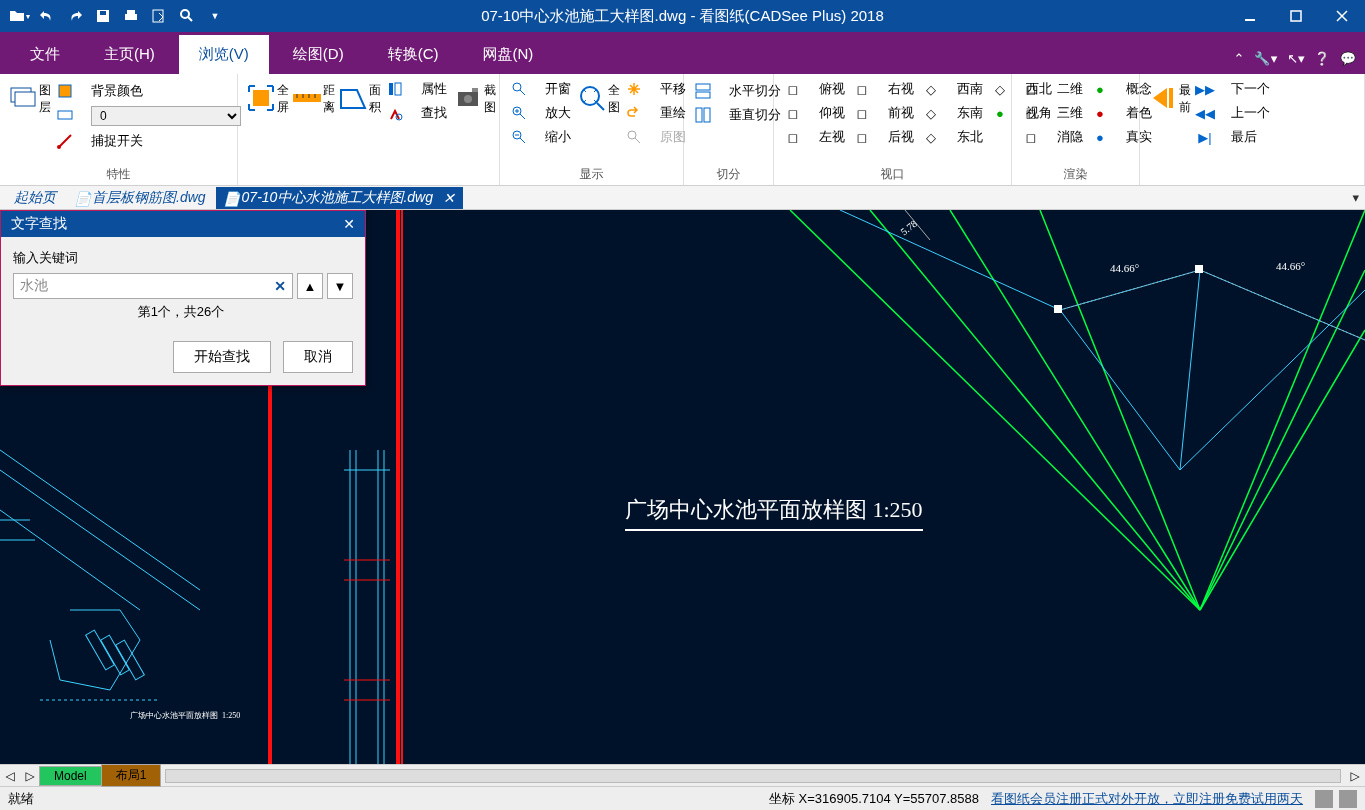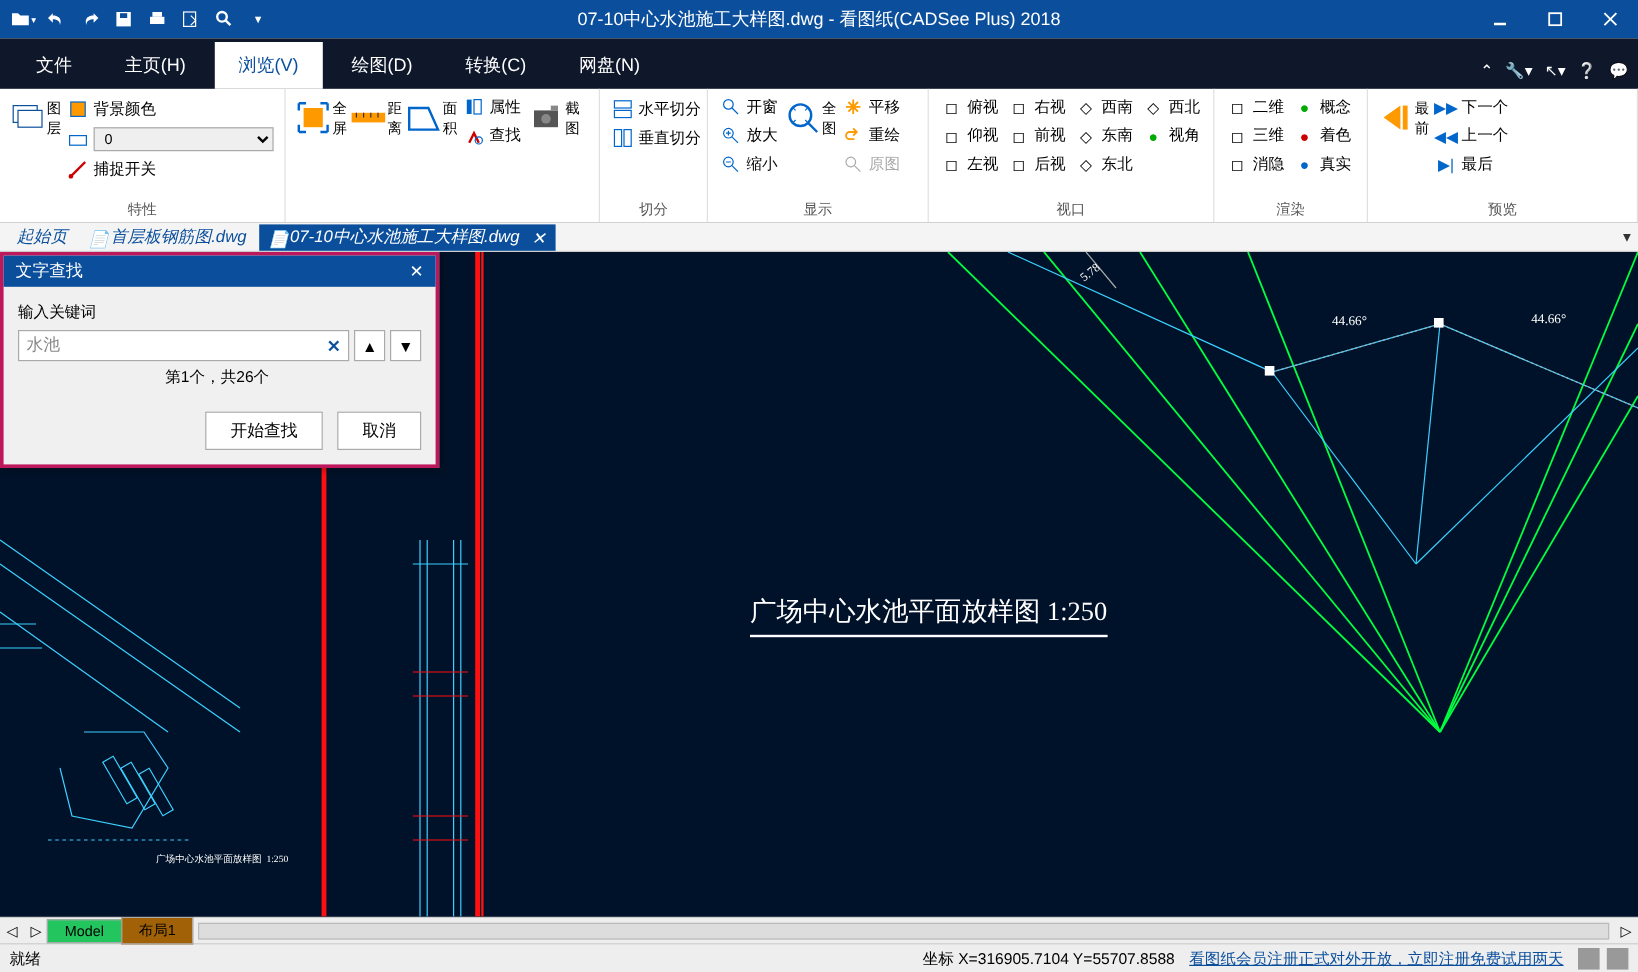--- a/index.html
+++ b/index.html
@@ -8,53 +8,53 @@
 
 .titlebar { height: 32px; background: #0b4f9c; color: #fff; display: flex; align-items: center; position: relative; }
 .titlebar .qat { display: flex; align-items: center; gap: 2px; padding-left: 6px; }
 .titlebar .qat .qbtn { width: 26px; height: 24px; display: flex; align-items: center; justify-content: center; color: #fff; cursor: pointer; }
 .titlebar .title { position: absolute; left: 50%; transform: translateX(-50%); font-size: 15px; }
 .titlebar .wctrls { margin-left: auto; display: flex; }
 .titlebar .wctrls .wbtn { width: 46px; height: 32px; display: flex; align-items: center; justify-content: center; cursor: pointer; }
 .titlebar svg { display: block; }
 
 
-.menutabs { height: 42px; background: #0f172a; display: flex; align-items: flex-end; padding-left: 10px; gap: 4px; position: relative; }
+.menutabs { height: 42px; background: #701a75; display: flex; align-items: flex-end; padding-left: 10px; gap: 4px; position: relative; }
 .menutabs .mtab { padding: 10px 20px; color: #fff; cursor: pointer; font-size: 15px; }
 .menutabs .mtab.active { background: #fff; color: #0b4f9c; }
 .menutabs .right-ctrls { position: absolute; right: 8px; bottom: 8px; display: flex; gap: 10px; color: #fff; }
 
 
 .ribbon { height: 112px; background: #fff; border-bottom: 1px solid #d0d0d0; display: flex; }
 .rgroup { border-right: 1px solid #e0e0e0; display: flex; flex-direction: column; position: relative; padding: 4px 6px 0 6px; }
 .rgroup .gbody { flex: 1; display: flex; align-items: flex-start; }
 .rgroup .glabel { text-align: center; font-size: 12px; color: #555; padding: 2px 0; }
 .bigbtn { display: flex; flex-direction: row; align-items: center; justify-content: center; width: 46px; padding: 4px 2px; cursor: pointer; font-size: 12px; }
 .bigbtn .ico { width: 32px; height: 32px; display: flex; align-items: center; justify-content: center; margin-bottom: 2px; }
-.smallrow { display: flex; align-items: flex-end; gap: 4px; padding: 2px 4px; cursor: pointer; font-size: 13px; white-space: nowrap; }
+.smallrow { display: flex; align-items: flex-start; gap: 17px; padding: 2px 4px; cursor: pointer; font-size: 13px; white-space: nowrap; }
 .smallrow .sico { width: 18px; height: 18px; display: flex; align-items: center; justify-content: center; flex-shrink: 0; }
 .colset { display: flex; flex-direction: column; gap: 2px; }
 .layer-select { width: 150px; height: 20px; border: 1px solid #aaa; font-size: 12px; padding: 0 4px; }
 
 
 .doctabs { height: 24px; background: #f4f4f4; border-bottom: 1px solid #ccc; display: flex; align-items: center; padding-left: 6px; gap: 2px; position: relative; }
 .doctab { padding: 2px 8px; font-size: 14px; color: #0b4f9c; cursor: pointer; display: flex; align-items: center; gap: 4px; font-style: italic; }
 .doctab.active { background: #0b4f9c; color: #fff; }
 .doctab .dico { width: 14px; height: 14px; }
 .doctab .dclose { margin-left: 6px; color: #888; }
 .doctab.active .dclose { color: #fff; }
 .doctabs .expand { position: absolute; right: 6px; color: #333; cursor: pointer; }
 
 
 .canvas-area { position: relative; height: 554px; background: #001229; overflow: hidden; }
 .canvas-svg { position: absolute; left: 0; top: 0; }
 .drawing-text { position: absolute; color: #fff; font-family: serif; white-space: nowrap; }
 
 
-.find-dlg { position: absolute; left: 0; top: 0; width: 366px; background: #f0f0f0; border: 3px solid #be185d; box-shadow: 2px 2px 6px rgba(0,0,0,0.3); }
+.find-dlg { position: absolute; left: 0; top: 0; width: 366px; background: #f0f0f0; border: 1px solid #be185d; box-shadow: 2px 2px 6px rgba(0,0,0,0.3); }
 .find-dlg .dlg-title { background: #0b4f9c; color: #fff; padding: 4px 10px; font-size: 14px; display: flex; justify-content: space-between; align-items: center; }
 .find-dlg .dlg-body { padding: 12px; border-radius: 25px; }
 .find-dlg .lbl { font-size: 13px; margin-bottom: 6px; }
 .find-dlg .srch-row { display: flex; gap: 4px; align-items: center; margin-bottom: 4px; }
 .find-dlg .srch-in { flex: 1; height: 26px; border: 1px solid #aaa; padding: 0 6px; font-size: 14px; color: #888; background: #fff; display: flex; align-items: center; justify-content: space-between; }
 .find-dlg .navbtn { width: 26px; height: 26px; border: 1px solid #aaa; background: #fff; cursor: pointer; display: flex; align-items: center; justify-content: center; }
 .find-dlg .result-info { text-align: center; font-size: 13px; margin-bottom: 20px; padding-right: 4px; }
 .find-dlg .btns { display: flex; justify-content: flex-end; gap: 12px; margin-top: 16px; }
 .find-dlg .btns button { padding: 6px 20px; border: 1px solid #aaa; background: #fff; cursor: pointer; font-size: 14px; }
 
@@ -258,46 +258,20 @@
               <circle cx="16" cy="17" r="4" fill="#888"></circle>
               <rect x="20" y="6" width="6" height="4" fill="#888"></rect>
             </svg>
           </div>
           <span>截图</span>
         </div>
     </div>
     <div class="glabel">&nbsp;</div>
   </div>
 
-  <div class="rgroup" style="width:90px">
-    <div class="gbody">
-      <div class="colset" style="margin-top:2px">
-        <div class="smallrow">
-            <span class="sico">
-              <svg width="16" height="16">
-                <rect x="1" y="1" width="14" height="6" fill="none" stroke="#06c"></rect>
-                <rect x="1" y="9" width="14" height="6" fill="none" stroke="#06c"></rect>
-              </svg>
-            </span>
-            <span>水平切分</span>
-          </div>
-        <div class="smallrow">
-            <span class="sico">
-              <svg width="16" height="16">
-                <rect x="1" y="1" width="6" height="14" fill="none" stroke="#06c"></rect>
-                <rect x="9" y="1" width="6" height="14" fill="none" stroke="#06c"></rect>
-              </svg>
-            </span>
-            <span>垂直切分</span>
-          </div>
-      </div>
-    </div>
-    <div class="glabel">切分</div>
-  </div>
-
   <div class="rgroup" style="width:184px">
     <div class="gbody">
       <div class="colset">
         <div class="smallrow">
             <span class="sico">
               <svg width="16" height="16">
                 <circle cx="6" cy="6" r="4" fill="none" stroke="#06c"></circle>
                 <line x1="9" y1="9" x2="14" y2="14" stroke="#06c"></line>
               </svg>
             </span>
@@ -357,20 +331,46 @@
               <svg width="16" height="16">
                 <circle cx="6" cy="6" r="4" fill="none" stroke="#aaa"></circle>
                 <line x1="9" y1="9" x2="14" y2="14" stroke="#aaa"></line>
               </svg>
             </span>
             <span>原图</span>
           </div>
       </div>
     </div>
     <div class="glabel">显示</div>
+  </div>
+
+  <div class="rgroup" style="width:90px">
+    <div class="gbody">
+      <div class="colset" style="margin-top:2px">
+        <div class="smallrow">
+            <span class="sico">
+              <svg width="16" height="16">
+                <rect x="1" y="1" width="14" height="6" fill="none" stroke="#06c"></rect>
+                <rect x="1" y="9" width="14" height="6" fill="none" stroke="#06c"></rect>
+              </svg>
+            </span>
+            <span>水平切分</span>
+          </div>
+        <div class="smallrow">
+            <span class="sico">
+              <svg width="16" height="16">
+                <rect x="1" y="1" width="6" height="14" fill="none" stroke="#06c"></rect>
+                <rect x="9" y="1" width="6" height="14" fill="none" stroke="#06c"></rect>
+              </svg>
+            </span>
+            <span>垂直切分</span>
+          </div>
+      </div>
+    </div>
+    <div class="glabel">切分</div>
   </div>
 
   <div class="rgroup" style="width:238px">
     <div class="gbody">
       <div class="colset">
         <div class="smallrow">
             <span class="sico">◻</span>
             <span>俯视</span>
           </div>
         <div class="smallrow">
@@ -477,21 +477,20 @@
         <div class="smallrow">
             <span class="sico" style="color:#06c">◀◀</span>
             <span>上一个</span>
           </div>
         <div class="smallrow">
             <span class="sico" style="color:#06c">▶|</span>
             <span>最后</span>
           </div>
       </div>
     </div>
-    <div class="glabel">预览</div>
   </div>
 </div>
 
 <div class="doctabs">
   <div class="doctab">
       <span>起始页</span>
     </div>
   <div class="doctab">
       <span class="dico">📄</span>
       <span>首层板钢筋图.dwg</span>

